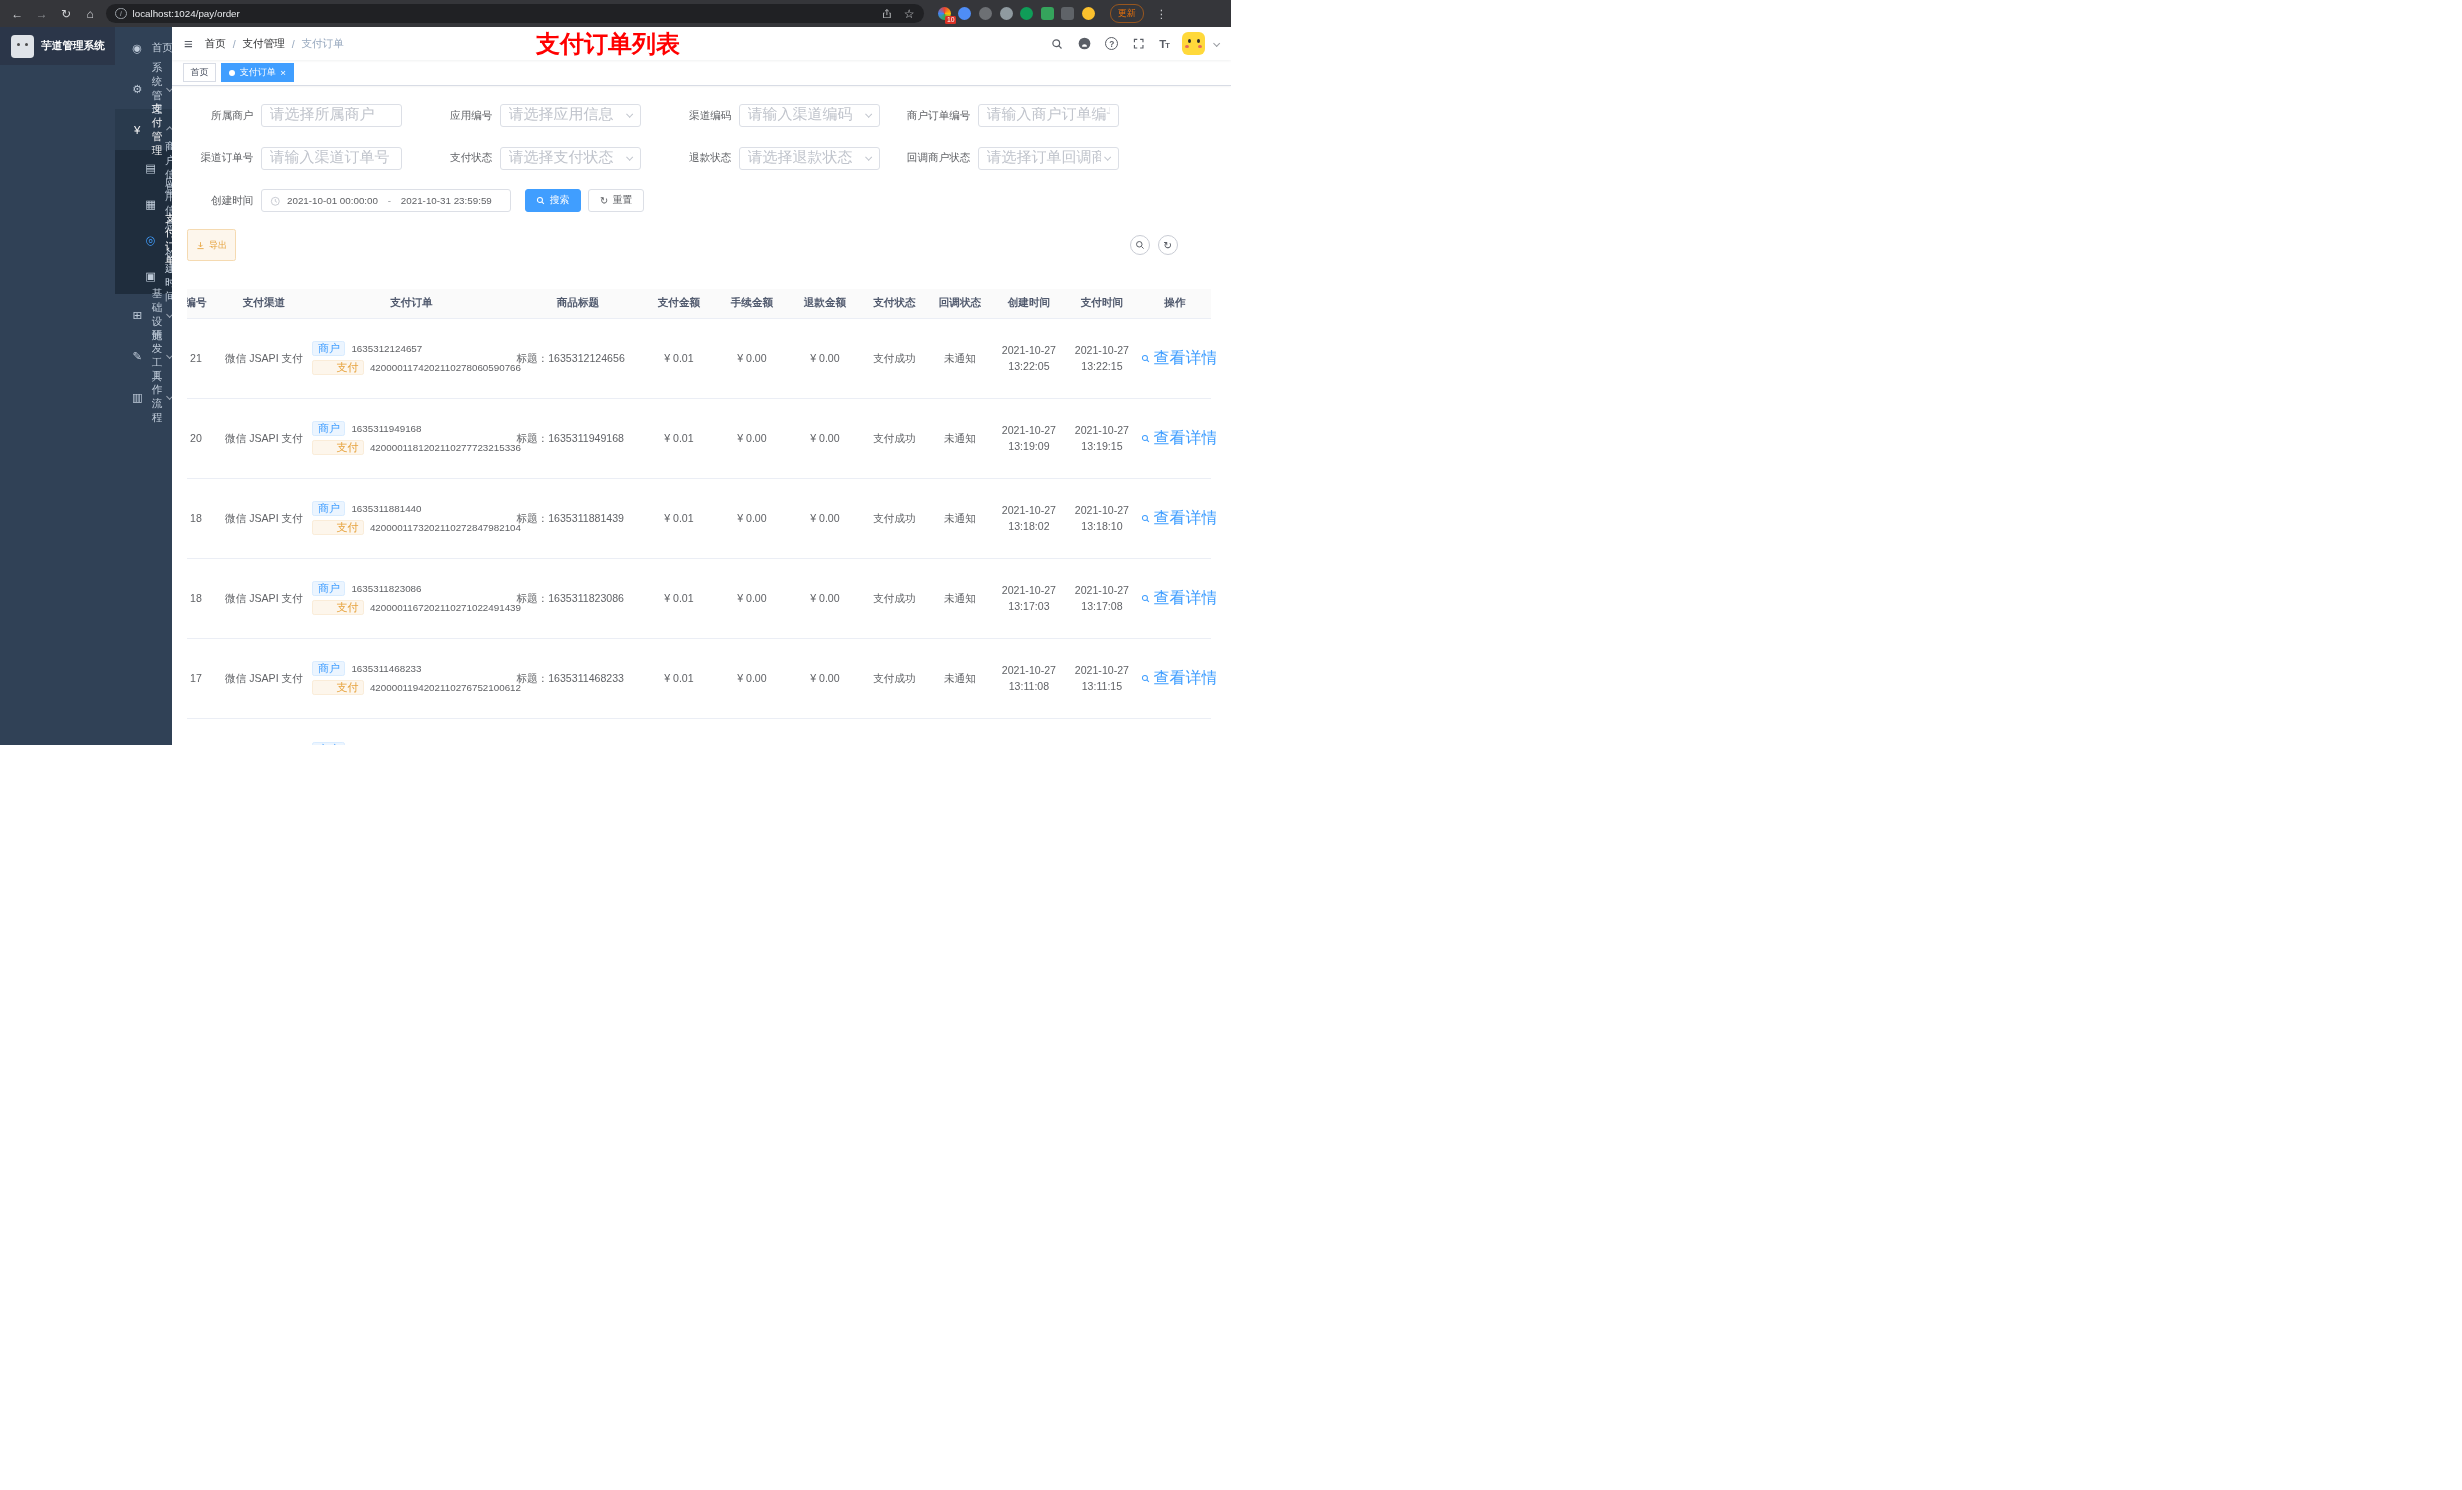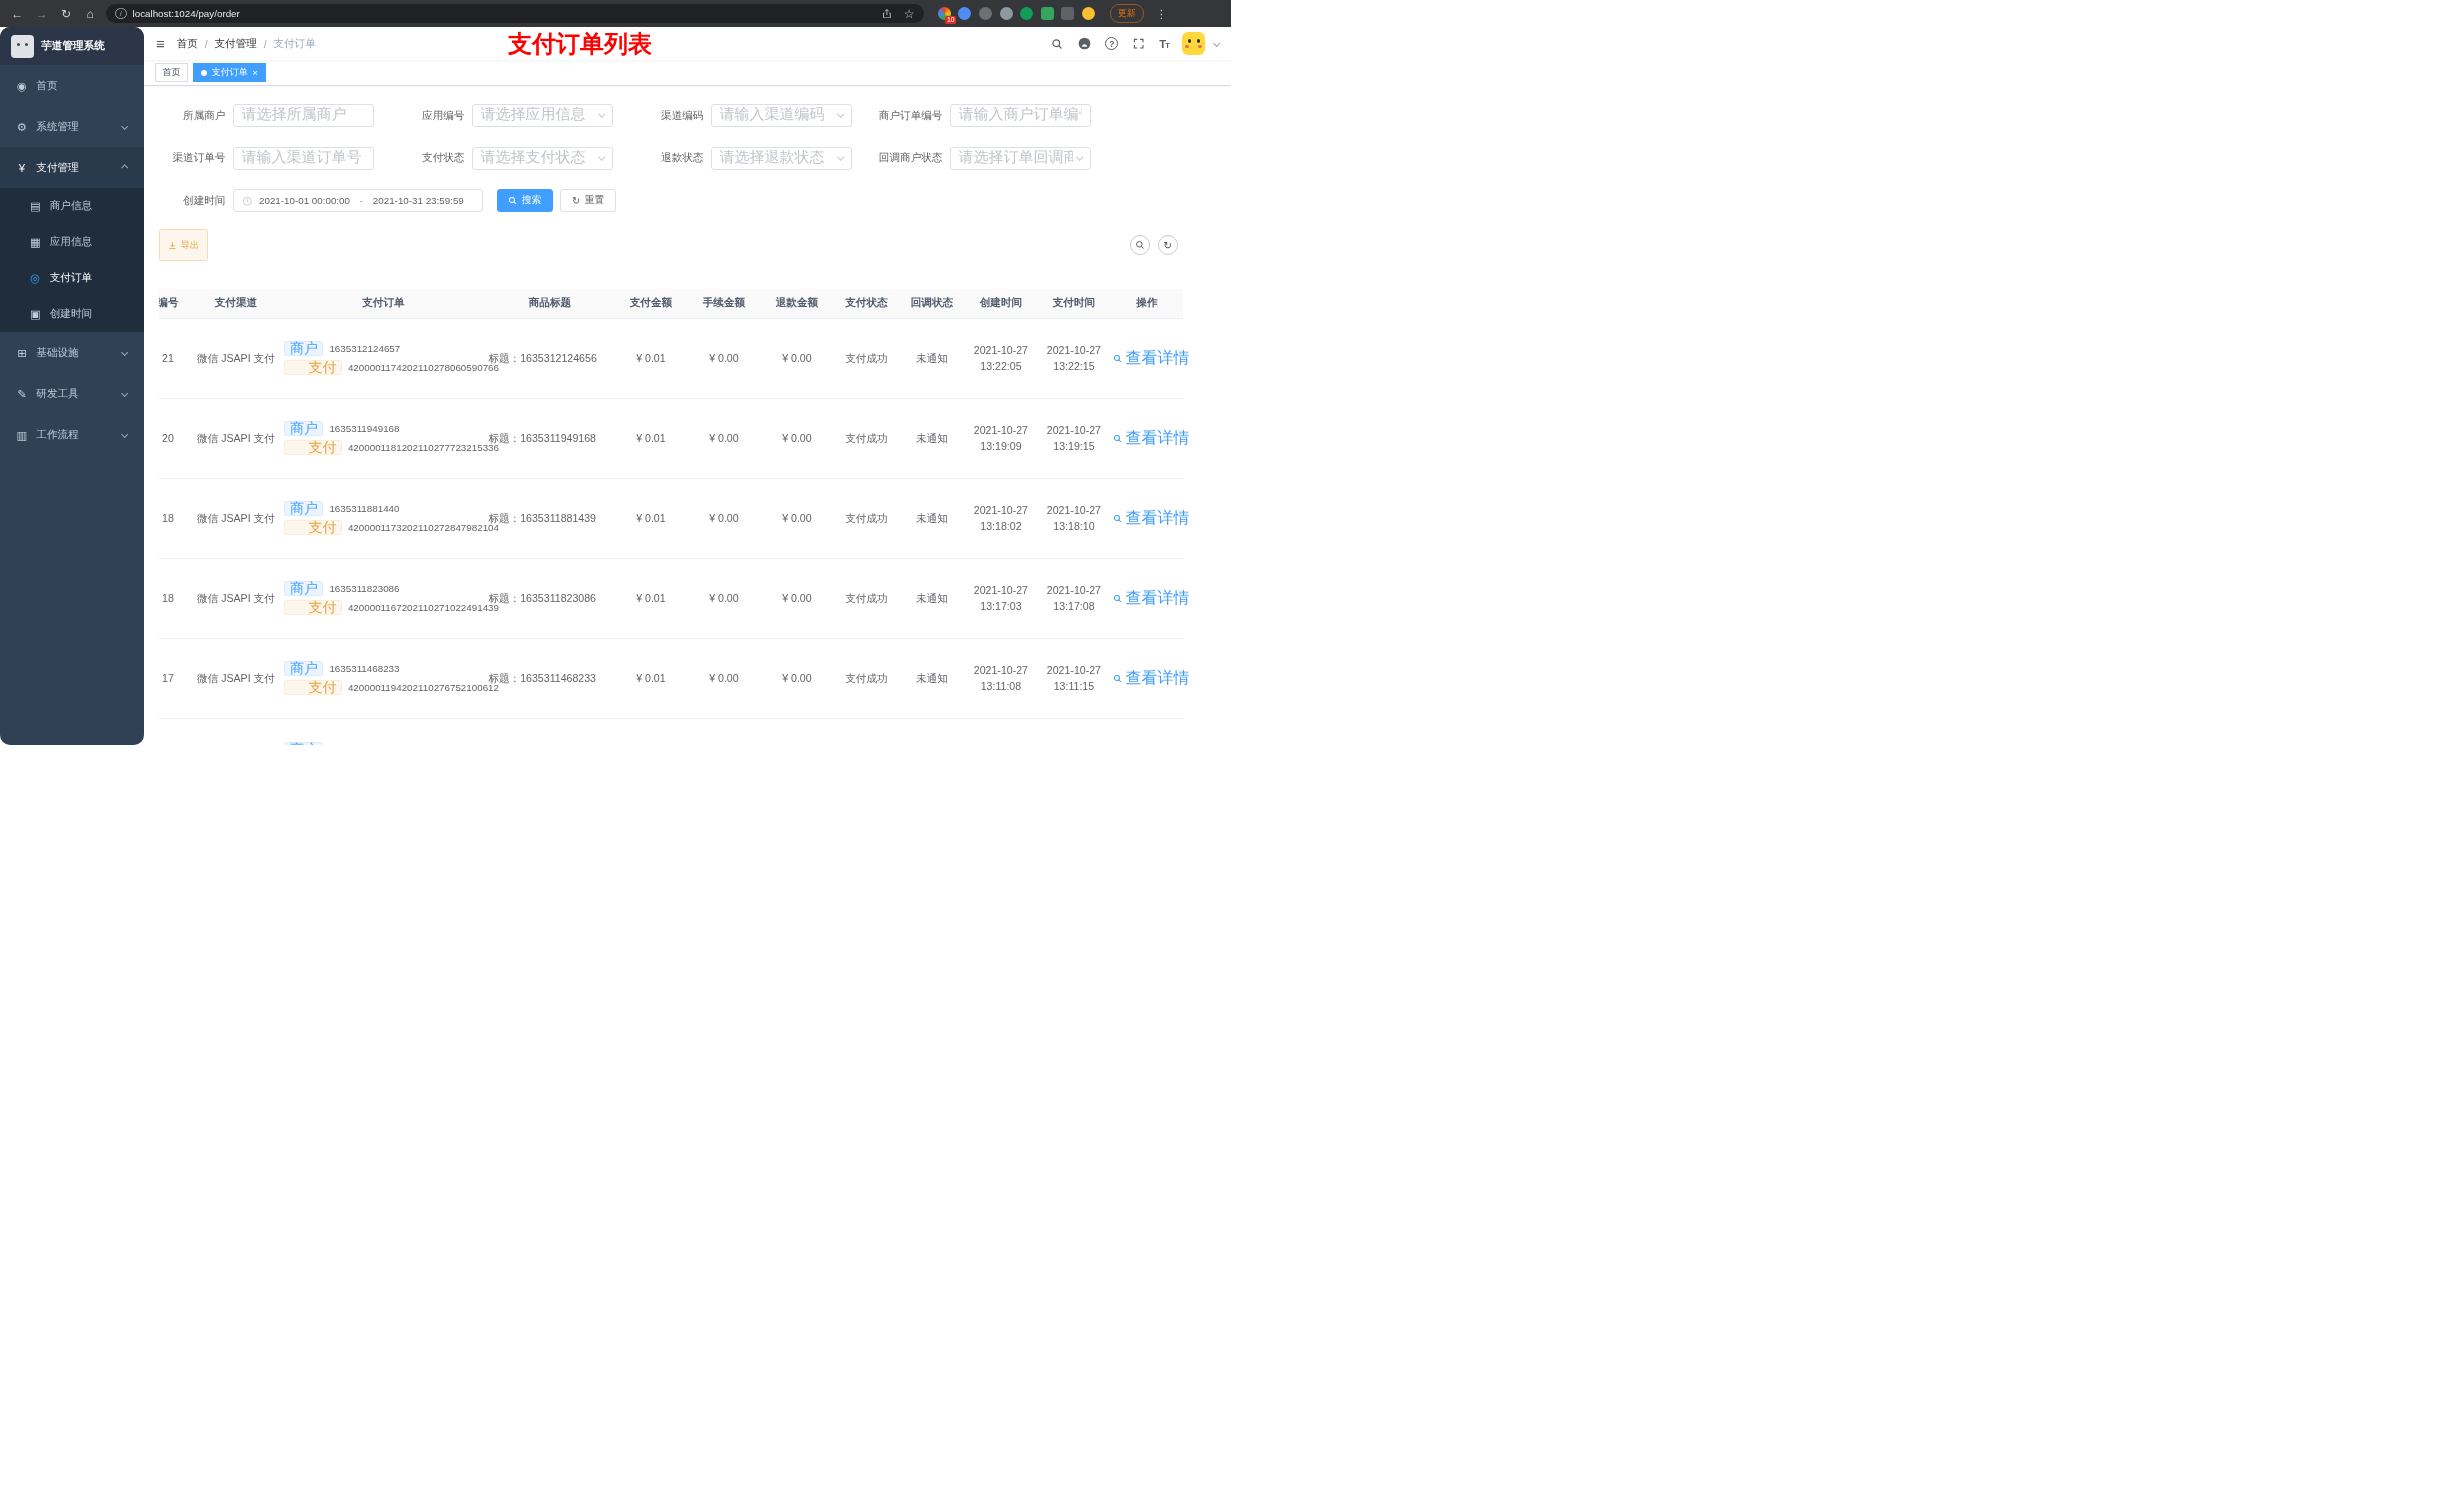--- a/index.html
+++ b/index.html
@@ -26,21 +26,21 @@
   .ext7 { background:#5f6368; }
   .ext8 { background:#fbc02d; }
   .ext .badge { position:absolute; bottom:-3.8px; right:-5.3px; background:#d93025; color:#fff; font-size:6.8px; padding:0 1.5px; border-radius:1.5px; line-height:8.3px; }
   .update-btn { color:#e8710a; font-size:9px; border:0.8px solid rgba(232,113,10,.55); border-radius:9px; padding:2.3px 6.8px; margin-left:7.6px; white-space:nowrap; cursor:pointer; }
   .kebab { color:#c8cacd; font-size:11.4px; margin-left:4.5px; cursor:pointer; }
 
   
   .app { display:flex; height:718px; }
 
   
-  .sidebar { width:144px; background:#304156; flex:none; display:flex; flex-direction:column; overflow:hidden;border-radius:10px; }
+  .sidebar { width:172px; background:#304156; flex:none; display:flex; flex-direction:row; overflow:hidden; }
   .logo-bar { height:38px; display:flex; align-items:center; gap:7.6px; padding:0 10.6px; background:#2b3649; cursor:pointer; flex:none; }
   .logo-img { width:23px; height:23px; border-radius:3.8px; background:#dfe3e8; position:relative; flex:none; }
   .logo-img::before, .logo-img::after { content:""; position:absolute; top:8.3px; width:3px; height:3px; border-radius:50%; background:#4a4a4a; }
   .logo-img::before { left:6px; } .logo-img::after { right:6px; }
   .logo-title { color:#fff; font-size:10.6px; font-weight:bold; white-space:nowrap; }
   .menu-item { height:41px; display:flex; align-items:center; padding:0 13.6px; color:#bfcbd9; font-size:10.6px; cursor:pointer; }
   .menu-item .mi-icon { width:16.7px; margin-right:6px; font-size:11.4px; text-align:center; flex:none; }
   .menu-item .chev { width:5.3px; height:5.3px; border-right:1.1px solid #99a3b1; border-bottom:1.1px solid #99a3b1; transform:rotate(45deg); margin-left:auto; margin-right:3px; flex:none; }
   .menu-item .chev.up { transform:rotate(-135deg); }
   .menu-item.open { background:#293a4d; color:#f4f4f5; }
@@ -101,21 +101,21 @@
   
   .table-wrap { margin-top:28px; overflow:hidden; }
   table { border-collapse:collapse; table-layout:fixed; width:1037px; margin-left:-13.6px; }
   th, td { border-bottom:0.8px solid #ebeef5; text-align:center; padding:4.5px 3px; font-size:10.6px; color:#606266; vertical-align:middle; word-wrap:break-word; }
   thead th { background:#fafafa; height:29px; font-weight:bold; color:#515a6e; white-space:nowrap; overflow:hidden; }
   tbody td { height:80px; line-height:1.55; }
   td.col-order, td.col-title { text-align:left; }
   td.col-channel { white-space:nowrap; }
   .order-line { display:flex; align-items:center; gap:6px; margin:3px 0; }
   .order-no { font-size:9.8px; color:#606266; white-space:nowrap; }
-  .tag { display:inline-block; font-size:14px; padding:0 4.5px; height:15px; line-height:13.6px; border-radius:2.3px; border:0.8px solid transparent; flex:none; }
+  .tag { display:inline-block; font-size:11px; padding:0 4.5px; height:15px; line-height:13.6px; border-radius:2.3px; border:0.8px solid transparent; flex:none; }
   .tag-blue { color:#409eff; background:#ecf5ff; border-color:#d9ecff; }
   .tag-orange { color:#e6a23c; background:#fdf6ec; border-color:#faecd8;padding-left:23px; }
   .action-link { color:#409eff; font-size:16px; text-decoration:none; display:inline-flex; align-items:center; gap:3px; cursor:pointer; white-space:nowrap; }
   svg.ic { display:block; }
 </style>
 </head>
 <body>
 
 <div class="browser-bar">
   <span class="b-icon">←</span>

